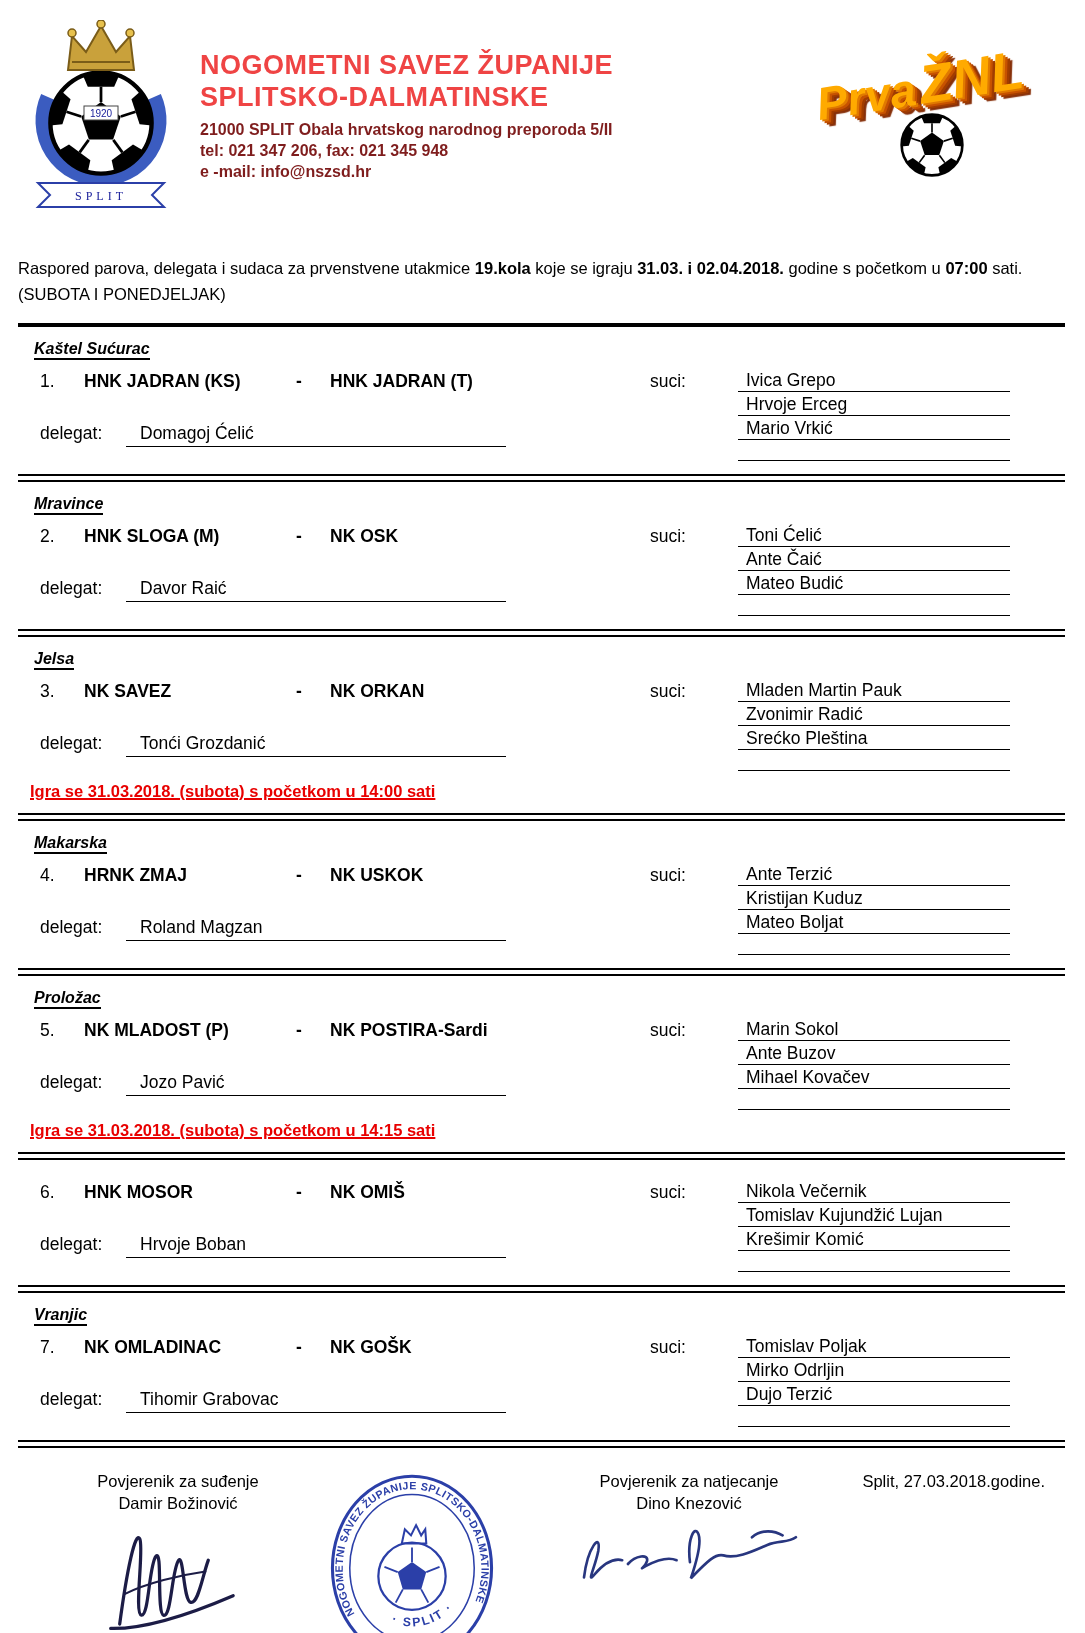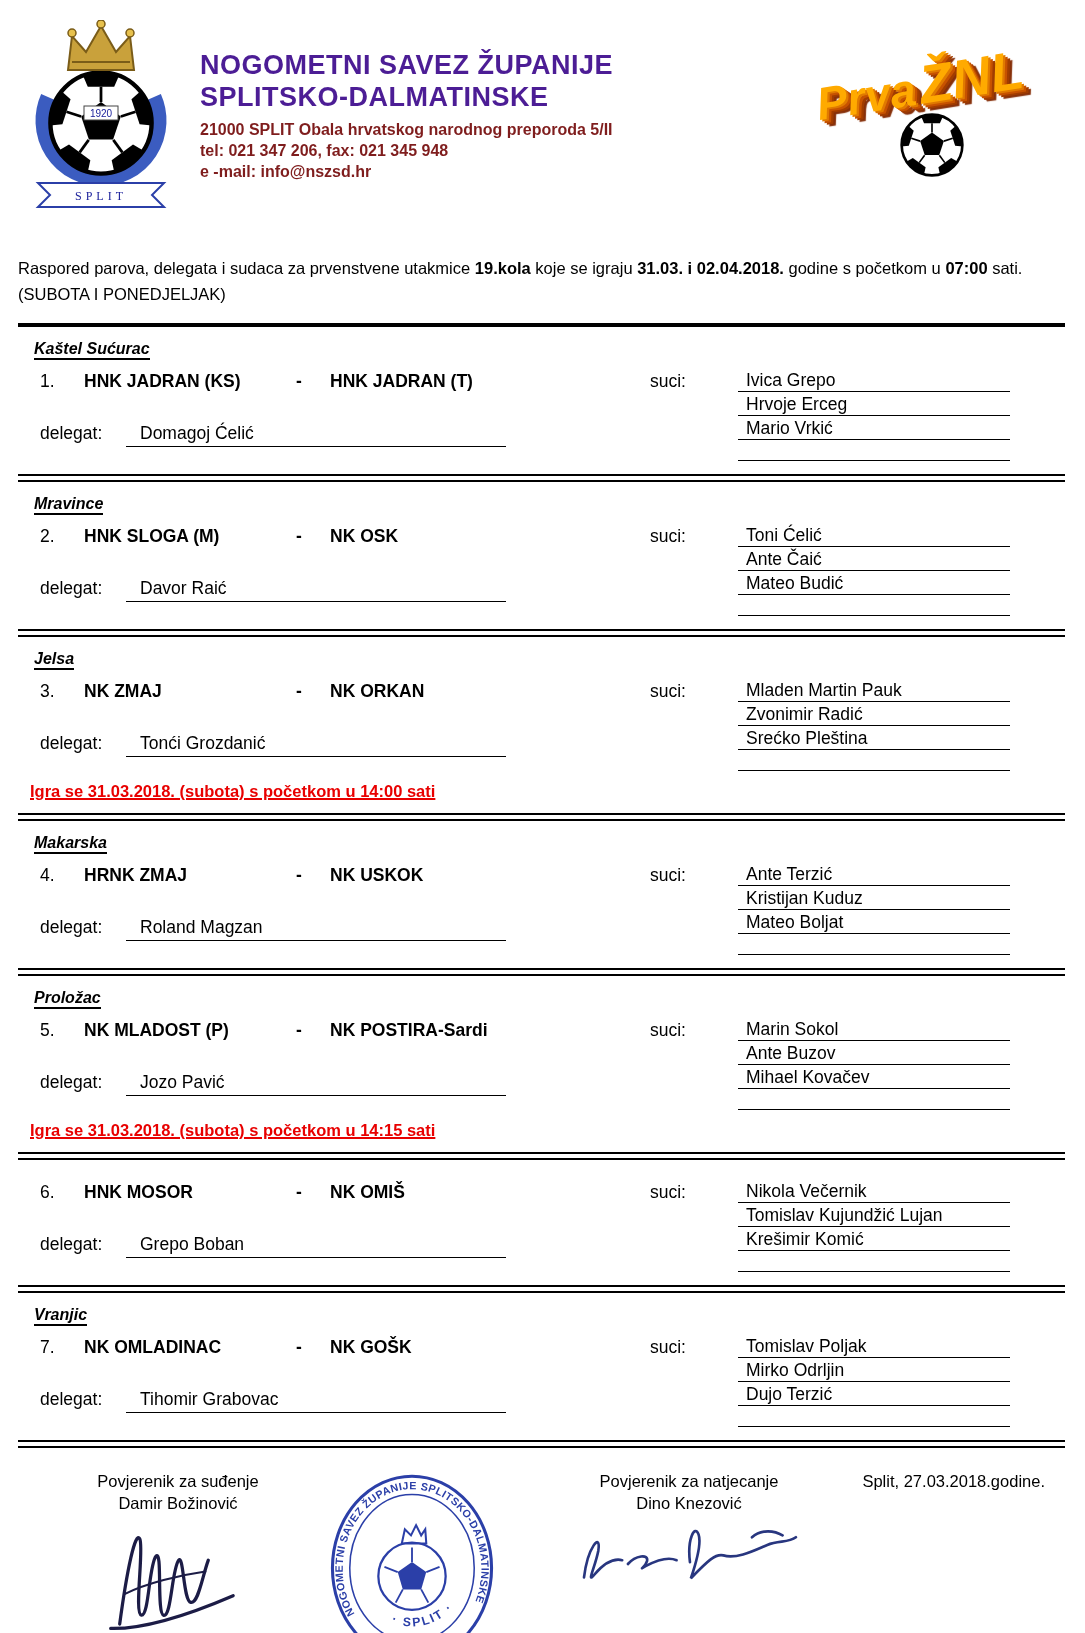--- a/index.html
+++ b/index.html
@@ -5,21 +5,21 @@
   * { margin:0; padding:0; box-sizing:border-box; }
   html,body { background:#fff; }
   body {
     width:1085px; height:1633px; overflow:hidden; position:relative;
     font-family:"Liberation Sans", sans-serif; color:#000;
   }
   
   .header { display:flex; padding:20px 28px 0 26px; }
   .club-logo { flex:0 0 150px; width:150px; height:190px; position:relative; }
   .org-info { margin-left:24px; padding-top:30px; }
-  .org-title { color:#4c1d95; font-weight:bold; font-size:27px; line-height:1.18; letter-spacing:.5px; }
+  .org-title { color:#ef4444; font-weight:bold; font-size:27px; line-height:1.18; letter-spacing:.5px; }
   .org-addr  { color:#7f1d1d; font-weight:bold; font-size:16px; line-height:1.32; margin-top:5px; }
   .league-logo { margin-left:auto; width:250px; position:relative; }
   .league-text {
     position:absolute; left:8px; top:34px; transform:rotate(-9deg);
     font-style:italic; font-weight:bold; white-space:nowrap;
     color:#ffaa00;
     text-shadow:2px 2px 0 #e07a00, 4px 4px 0 #c75200, 6px 6px 0 #a13c00, 8px 8px 1px #87300a;
   }
   .league-text .prva { font-size:46px; }
   .league-text .znl  { font-size:54px; }
@@ -208,21 +208,21 @@
   </section>
 
   <section class="match">
     <div class="venue">
       <span>Jelsa</span>
     </div>
     <div class="match-row">
       <div class="left-col">
         <div class="pair">
           <span class="num">3.</span>
-          <span class="home">NK ZMAJ</span>
+          <span class="home">NK SAVEZ</span>
           <span class="dash">-</span>
           <span class="away">NK ORKAN</span>
         </div>
         <div class="delegat-row">
           <span class="delegat-label">delegat:</span>
           <span class="delegat-name">Tonći Grozdanić</span>
         </div>
       </div>
       <div class="right-col">
         <span class="suci-label">suci:</span>
@@ -304,21 +304,21 @@
     <div class="match-row">
       <div class="left-col">
         <div class="pair">
           <span class="num">6.</span>
           <span class="home">HNK MOSOR</span>
           <span class="dash">-</span>
           <span class="away">NK OMIŠ</span>
         </div>
         <div class="delegat-row">
           <span class="delegat-label">delegat:</span>
-          <span class="delegat-name">Grepo Boban</span>
+          <span class="delegat-name">Hrvoje Boban</span>
         </div>
       </div>
       <div class="right-col">
         <span class="suci-label">suci:</span>
         <div class="suci-list">
             <div class="suci-line">Nikola Večernik</div>
             <div class="suci-line">Tomislav Kujundžić Lujan</div>
             <div class="suci-line">Krešimir Komić</div>
             <div class="suci-line empty"></div>
           </div>

